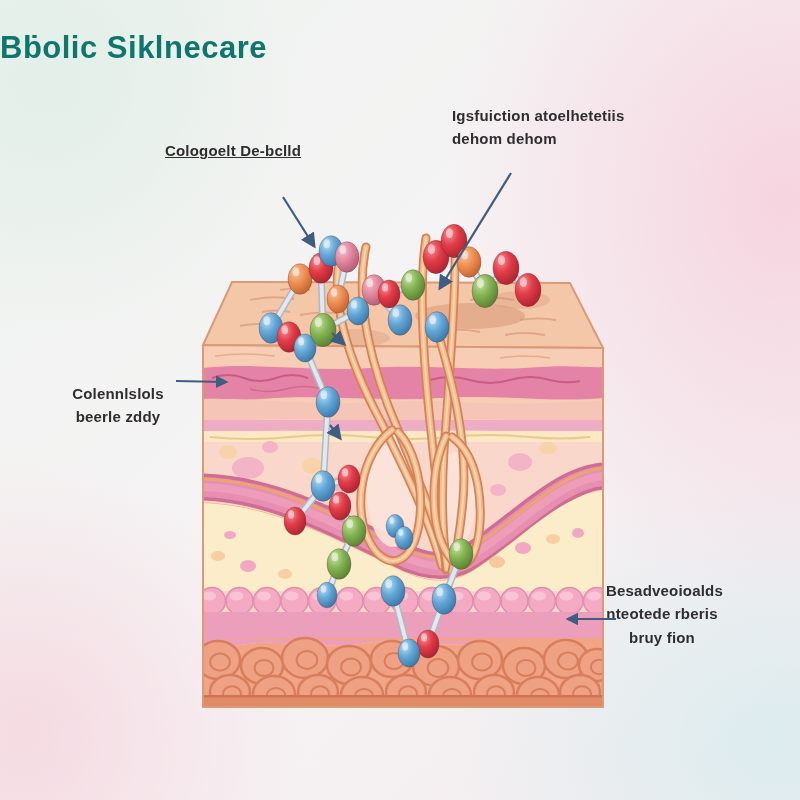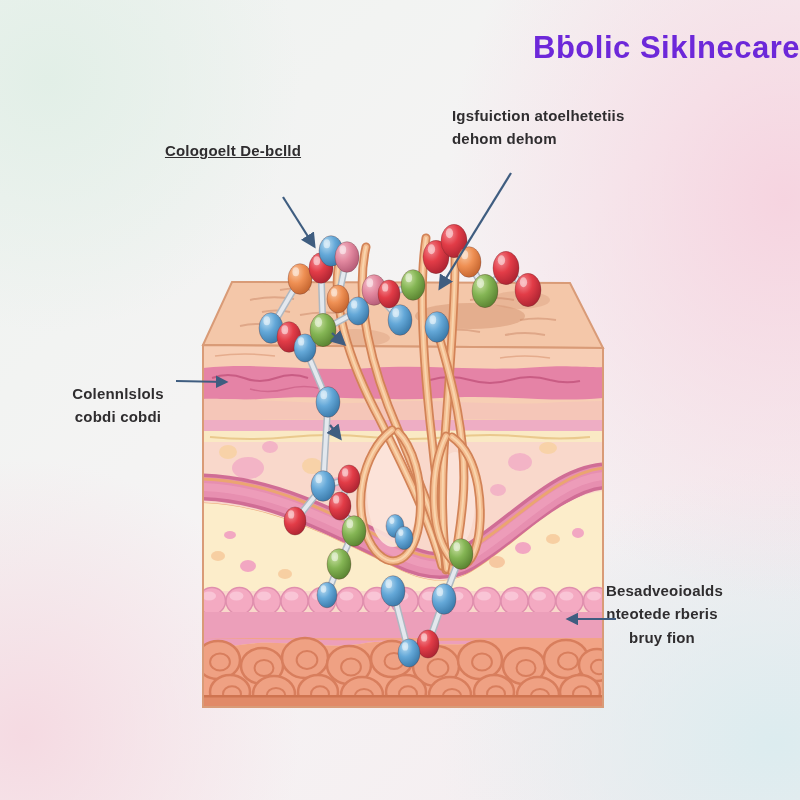--- a/index.html
+++ b/index.html
@@ -9,22 +9,22 @@
     background:
       radial-gradient(420px 420px at 6% 10%, #e2efe7 0%, rgba(226,239,231,0) 60%),
       radial-gradient(520px 620px at 98% 25%, #f6d4e0 0%, rgba(246,212,224,0) 65%),
       radial-gradient(460px 460px at 3% 92%, #f5dae2 0%, rgba(245,218,226,0) 60%),
       radial-gradient(520px 420px at 97% 93%, #dcecef 0%, rgba(220,236,239,0) 65%),
       linear-gradient(135deg, #eef3f0 0%, #f6f3f4 50%, #f4ecef 100%);
     position:relative;
   }
   .stage{position:absolute;inset:0;width:800px;height:800px;}
   .title{
-    position:absolute;top:30px;left:0;width:800px;text-align:right;
-    font-size:31px;font-weight:bold;color:#6d28d9;letter-spacing:.5px;
+    position:absolute;top:30px;left:0;width:800px;text-align:left;
+    font-size:31px;font-weight:bold;color:#0f766e;letter-spacing:.5px;
   }
   .lbl{
     position:absolute;font-size:15px;font-weight:600;color:#2f2d2f;
     line-height:1.55;letter-spacing:.2px;
   }
   .lbl div{white-space:nowrap;}
   #label-collagen{top:139px;left:150px;width:166px;text-align:center;text-decoration:underline;}
   #label-dysfunction{top:104px;left:452px;width:180px;text-align:left;}
   #label-left{top:382px;left:62px;width:112px;text-align:center;}
   #label-bottomright{top:579px;left:606px;width:112px;text-align:center;}
@@ -41,21 +41,21 @@
     <div>Cologoelt De-bclld</div>
   </div>
 
   <div class="lbl" id="label-dysfunction">
     <div>Igsfuiction atoelhetetiis</div>
     <div>dehom dehom</div>
   </div>
 
   <div class="lbl" id="label-left">
     <div>Colennlslols</div>
-    <div>cobdi cobdi</div>
+    <div>beerle zddy</div>
   </div>
 
   <div class="lbl" id="label-bottomright">
     <div>Besadveoioalds</div>
     <div>nteotede rberis</div>
     <div>bruy fion</div>
   </div>
 
   <svg id="diagram" width="800" height="800" viewBox="0 0 800 800">
     <defs>

